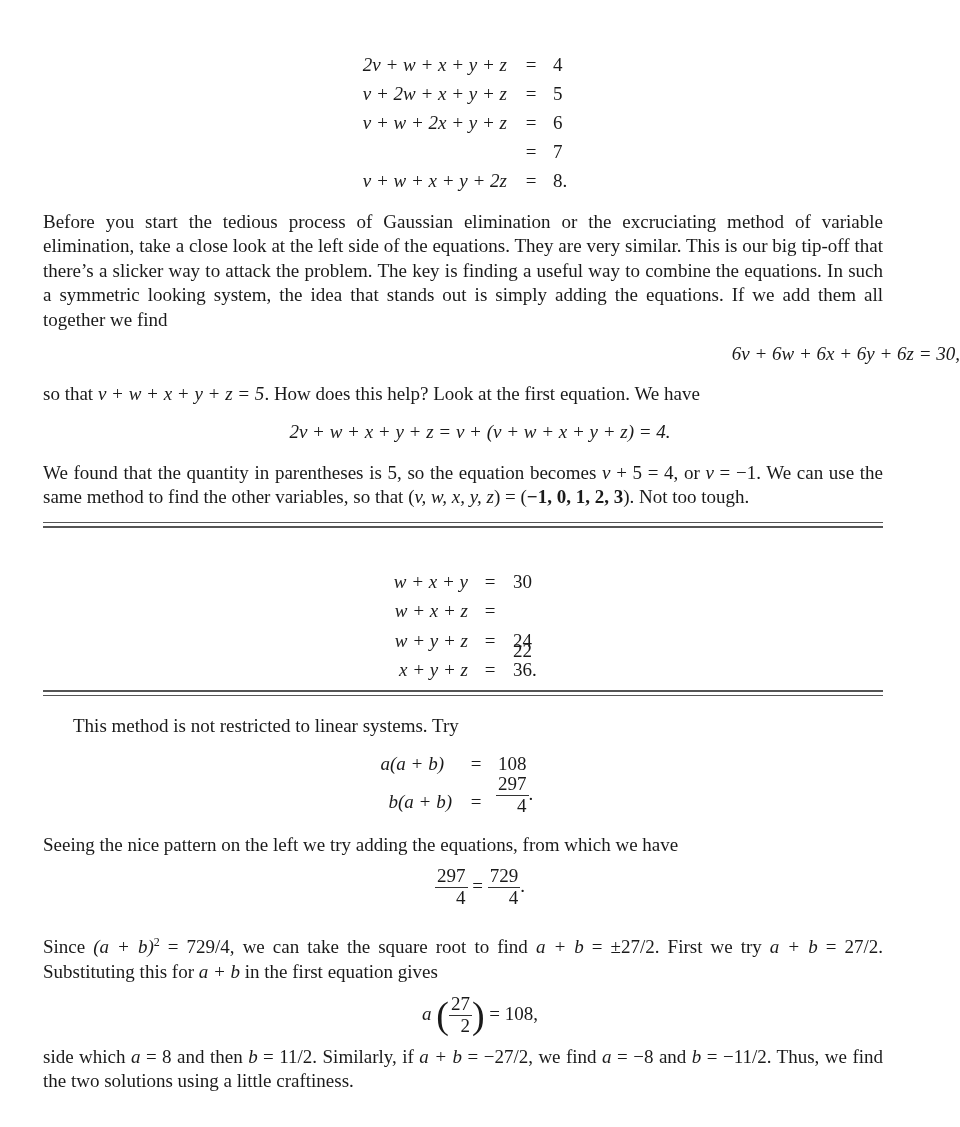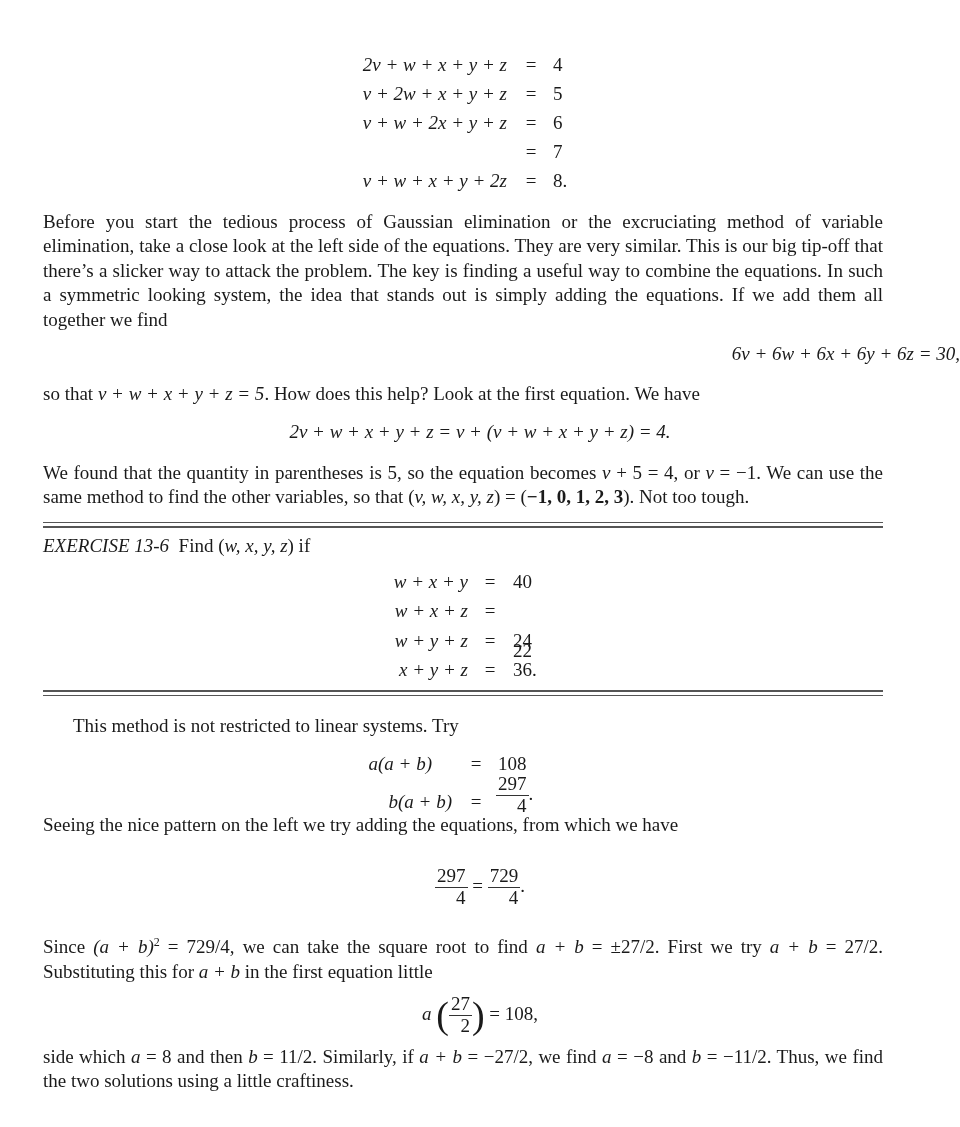--- a/index.html
+++ b/index.html
@@ -68,29 +68,26 @@
 
   <div class="center m" style="top:421px;">2v + w + x + y + z = v + (v + w + x + y + z) = 4.</div>
 
   <div class="para last" style="top:461px;">
     <span>We found that the quantity in parentheses is 5, so the equation becomes </span><i>v</i><span> + 5 = 4, or </span><i>v</i><span> = −1. We can use the same method to find the other variables, so that (</span><i>v, w, x, y, z</i><span>) = (</span><span class="b">−1, 0, 1, 2, 3</span><span>). Not too tough.</span>
   </div>
 
   <div class="rule" style="top:522px;"></div>
   <div class="rule" style="top:526px;border-top-width:2px;"></div>
 
-  <div class="abs" style="top:534px;left:43px;line-height:24px;white-space:nowrap;">
-    <i>EXERCISE 13-6</i>&nbsp;&nbsp;<span>Find (</span><i>w, x, y, z</i><span>) if</span>
-  </div>
 
   <div>
     <div class="row" style="top:568px;left:0;width:960px;">
       <span class="lhs m" style="left:340px;width:128px;">w + x + y</span>
       <span class="eq" style="left:480px;">=</span>
-      <span class="rhs" style="left:513px;">40</span>
+      <span class="rhs" style="left:513px;">30</span>
     </div>
     <div class="row" style="top:597px;left:0;width:960px;">
       <span class="lhs m" style="left:340px;width:128px;">w + x + z</span>
       <span class="eq" style="left:480px;">=</span>
       <span class="rhs" style="left:513px;margin-top:40px;">22</span>
     </div>
     <div class="row" style="top:627px;left:0;width:960px;">
       <span class="lhs m" style="left:340px;width:128px;">w + y + z</span>
       <span class="eq" style="left:480px;">=</span>
       <span class="rhs" style="left:513px;">24</span>
@@ -102,41 +99,41 @@
     </div>
   </div>
 
   <div class="rule" style="top:690px;border-top-width:2px;"></div>
   <div class="rule" style="top:695px;"></div>
 
   <div class="abs" style="top:714px;left:73px;line-height:24px;white-space:nowrap;">This method is not restricted to linear systems. Try</div>
 
   <div>
     <div class="row" style="top:750px;left:0;width:960px;">
-      <span class="lhs m" style="left:320px;width:112px;">a(a + b)</span>
+      <span class="lhs m" style="left:332px;width:112px;">a(a + b)</span>
       <span class="eq" style="left:466px;">=</span>
       <span class="rhs" style="left:498px;">108</span>
     </div>
     <div class="row" style="top:788px;left:0;width:960px;">
       <span class="lhs m" style="left:340px;width:112px;">b(a + b)</span>
       <span class="eq" style="left:466px;">=</span>
       <span class="rhs" style="left:496px;top:-14px;line-height:1;">
         <span class="frac"><span class="num">297</span><span class="den">4</span></span><span>.</span>
       </span>
     </div>
   </div>
 
-  <div class="para" style="top:813px;">Seeing the nice pattern on the left we try adding the equations, from which we have</div>
+  <div class="para" style="top:833px;">Seeing the nice pattern on the left we try adding the equations, from which we have</div>
 
   <div class="center" style="top:866px;">
     <span class="frac"><span class="num">297</span><span class="den">4</span></span><span> = </span><span class="frac"><span class="num">729</span><span class="den">4</span></span><span>.</span>
   </div>
 
   <div class="para last" style="top:930px;">
-    <span>Since </span><i>(a + b)</i><sup>2</sup><span> = 729/4, we can take the square root to find </span><i>a + b</i><span> = ±27/2. First we try </span><i>a + b</i><span> = 27/2. Substituting this for </span><i>a + b</i><span> in the first equation little</span>
+    <span>Since </span><i>(a + b)</i><sup>2</sup><span> = 729/4, we can take the square root to find </span><i>a + b</i><span> = ±27/2. First we try </span><i>a + b</i><span> = 27/2. Substituting this for </span><i>a + b</i><span> in the first equation gives</span>
   </div>
 
   <div class="center" style="top:994px;">
     <i>a</i>&nbsp;<span class="paren">(</span><span class="frac"><span class="num">27</span><span class="den">2</span></span><span class="paren">)</span><span> = 108,</span>
   </div>
 
   <div class="para last" style="top:1045px;">
     <span>side which </span><i>a</i><span> = 8 and then </span><i>b</i><span> = 11/2. Similarly, if </span><i>a + b</i><span> = −27/2, we find </span><i>a</i><span> = −8 and </span><i>b</i><span> = −11/2. Thus, we find the two solutions using a little craftiness.</span>
   </div>
 

